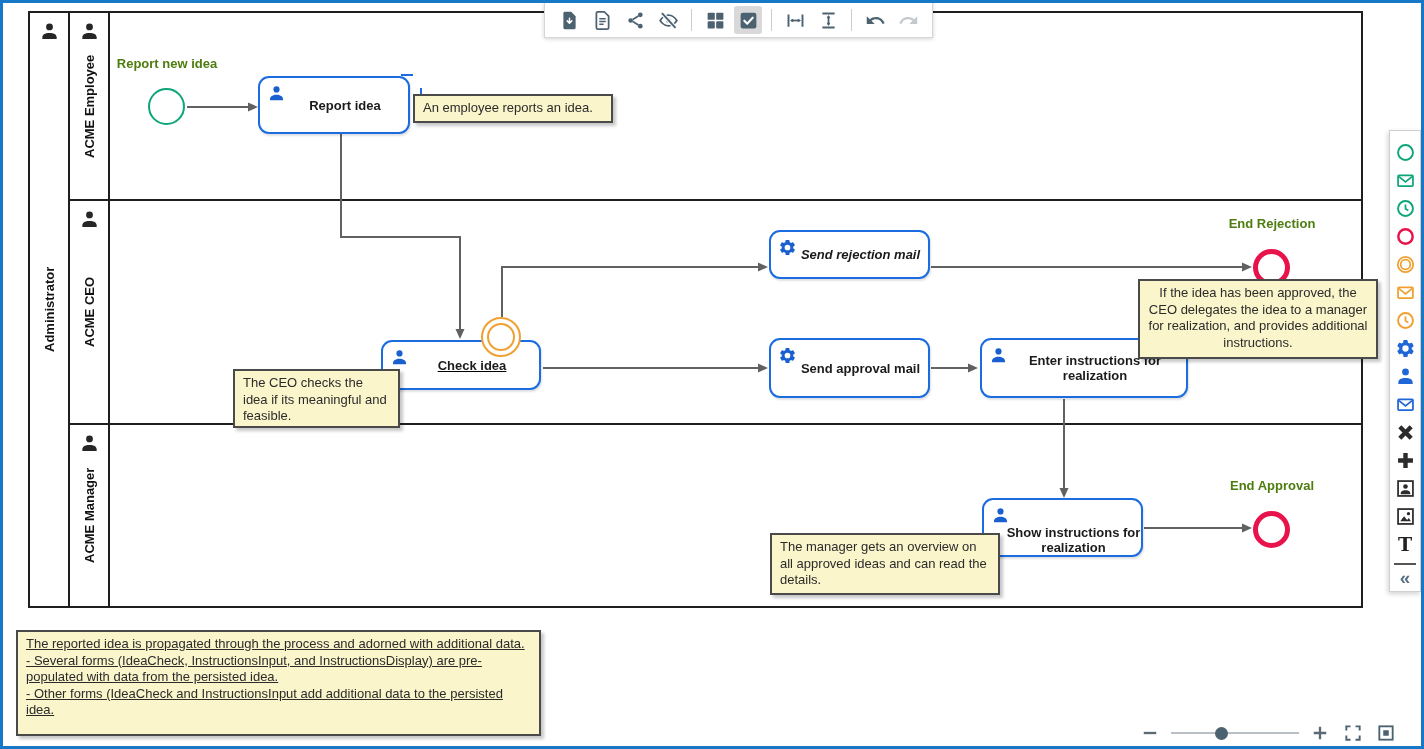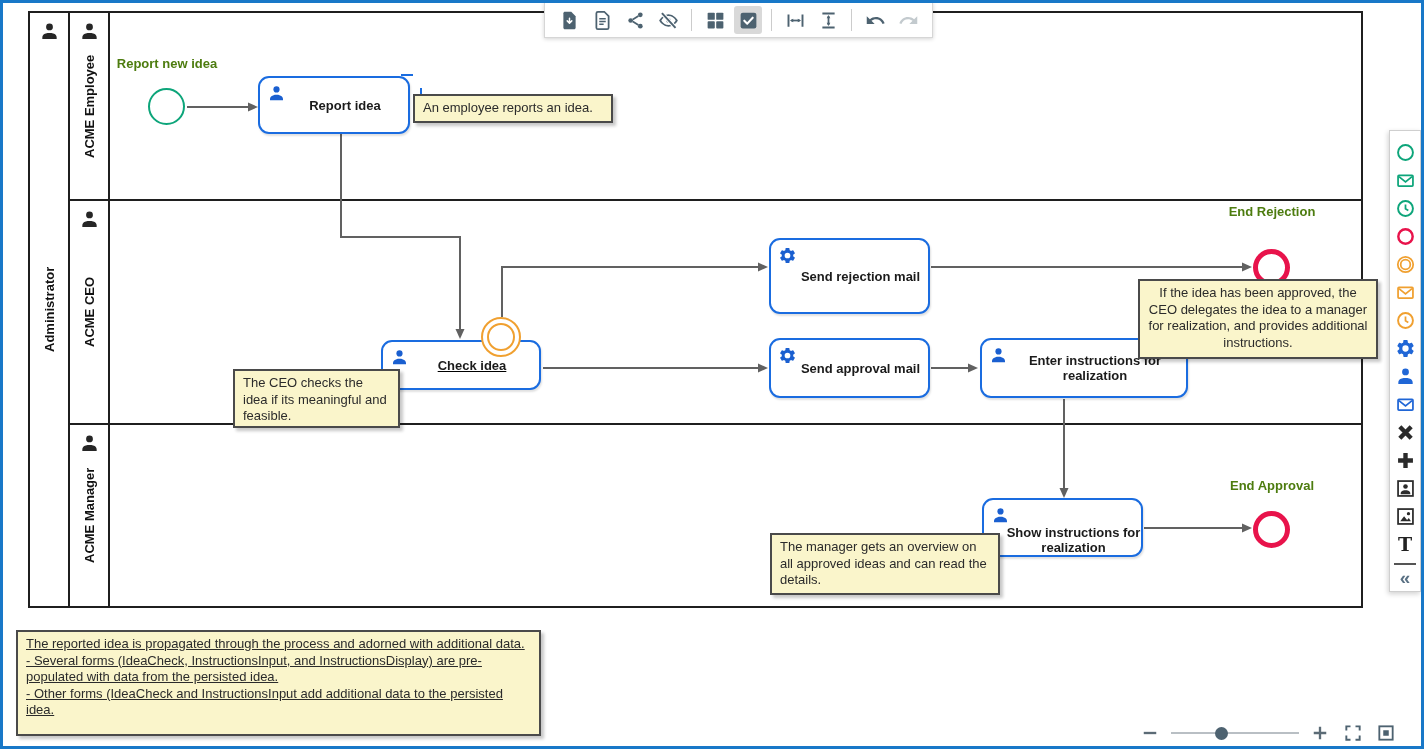--- a/index.html
+++ b/index.html
@@ -145,21 +145,21 @@
     </g>
     <g stroke="#1a6ce0" stroke-width="2" fill="none">
       <path d="M401 75H413 M421 88V103"></path>
     </g>
   </svg>
 
   <div class="event ev-start" style="left:148px; top:88px;"></div>
   <div class="shape-label" style="left:107px; top:56px;">Report new idea</div>
 
   <div class="event ev-end" style="left:1253px; top:249px;"></div>
-  <div class="shape-label" style="left:1212px; top:204px;">End Rejection</div>
+  <div class="shape-label" style="left:1212px; top:216px;">End Rejection</div>
 
   <div class="event ev-end" style="left:1253px; top:511px;"></div>
   <div class="shape-label" style="left:1212px; top:478px;">End Approval</div>
 
   <div class="task" style="left:258px; top:76px; width:152px; height:58px;">
     <span class="task-icon">
       <svg viewBox="0 0 24 24">
           <circle cx="12" cy="6.8" r="3.9"></circle>
           <path d="M3.8 20.6v-1.7c0-1.9 1.2-3.6 3-4.2l3-1h4.4l3 1c1.8.6 3 2.3 3 4.2v1.7z"></path>
         </svg>
@@ -173,21 +173,21 @@
           <circle cx="12" cy="6.8" r="3.9"></circle>
           <path d="M3.8 20.6v-1.7c0-1.9 1.2-3.6 3-4.2l3-1h4.4l3 1c1.8.6 3 2.3 3 4.2v1.7z"></path>
         </svg>
     </span>
     <span class="task-label">Check idea</span>
   </div>
   <div class="event ev-boundary" style="left:481px; top:317px;">
       <span class="inner"></span>
     </div>
 
-  <div class="task" style="left:769px; top:238px; width:161px; height:76px;">
+  <div class="task" style="left:769px; top:230px; width:161px; height:49px;font-style:italic;">
     <span class="task-icon">
       <svg viewBox="0 0 24 24">
           <path d="M19.14 12.94c.04-.3.06-.61.06-.94 0-.32-.02-.64-.07-.94l2.03-1.58a.49.49 0 0 0 .12-.61l-1.92-3.32a.49.49 0 0 0-.59-.22l-2.39.96c-.5-.38-1.03-.7-1.62-.94l-.36-2.54a.48.48 0 0 0-.48-.41h-3.84c-.24 0-.43.17-.47.41l-.36 2.54c-.59.24-1.13.57-1.62.94l-2.39-.96a.49.49 0 0 0-.59.22L2.74 8.87c-.12.21-.08.47.12.61l2.03 1.58c-.05.3-.09.63-.09.94s.02.64.07.94l-2.03 1.58a.49.49 0 0 0-.12.61l1.92 3.32c.12.22.37.29.59.22l2.39-.96c.5.38 1.03.7 1.62.94l.36 2.54c.05.24.24.41.48.41h3.84c.24 0 .44-.17.47-.41l.36-2.54c.59-.24 1.13-.56 1.62-.94l2.39.96c.22.08.47 0 .59-.22l1.92-3.32a.49.49 0 0 0-.12-.61l-2.01-1.58zM12 15.6A3.6 3.6 0 1 1 12 8.4a3.6 3.6 0 0 1 0 7.2z"></path>
         </svg>
     </span>
     <span class="task-label">Send rejection mail</span>
   </div>
 
   <div class="task" style="left:769px; top:338px; width:161px; height:60px;">
     <span class="task-icon">

